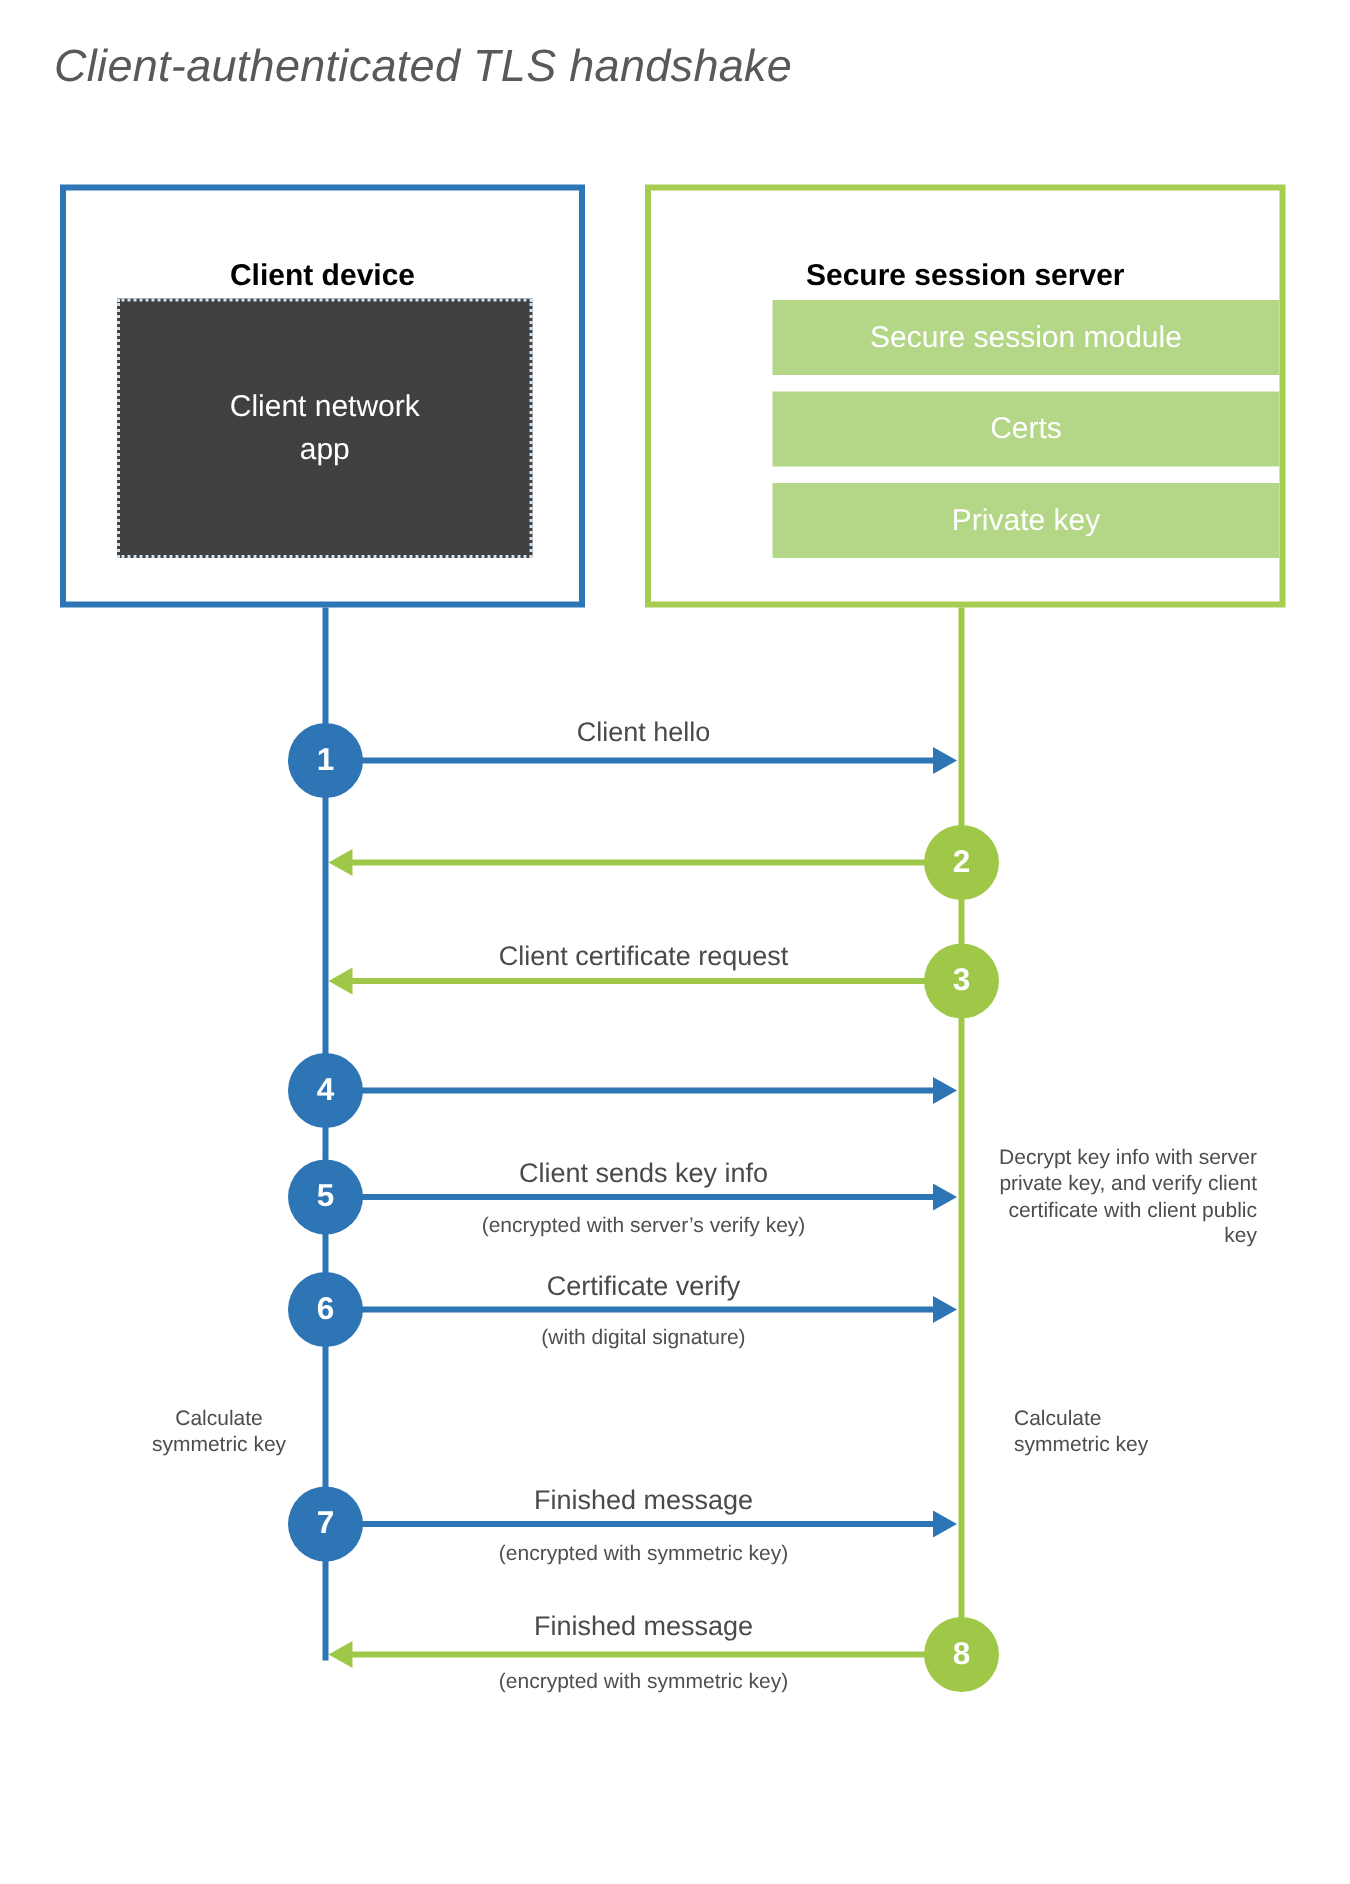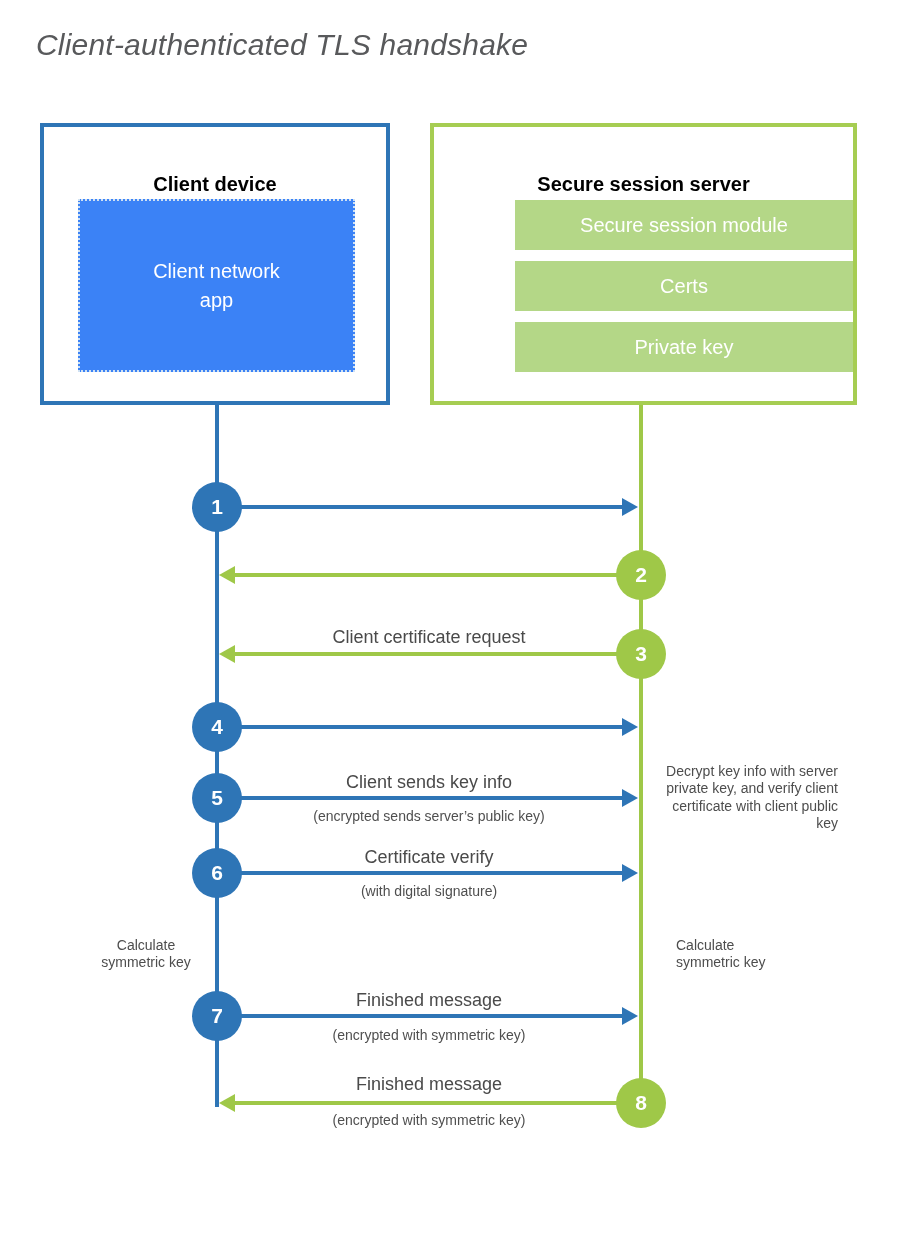--- a/index.html
+++ b/index.html
@@ -7,21 +7,21 @@
   .canvas{position:relative;width:900px;height:1256px;background:#fff;overflow:hidden;}
 
   .page-title{position:absolute;left:36px;top:28px;font-size:30px;font-weight:400;color:#58595b;letter-spacing:0.2px;font-style:italic;}
 
   
   .actor-box{position:absolute;top:123px;height:282px;background:#fff;box-sizing:border-box;}
   .actor-box.client{left:40px;width:350px;border:4px solid #2e75b6;}
   .actor-box.server{left:430px;width:427px;border:4px solid #a6cd52;}
   .actor-title{position:absolute;left:0;top:22px;width:100%;text-align:center;font-size:20px;font-weight:700;color:#000000;margin-top:24px;}
 
-  .app-box{position:absolute;left:78px;top:199px;width:277px;height:173px;background:#3b82f6;border:2px dotted #cfe1f3;box-sizing:border-box;display:flex;align-items:center;justify-content:center;text-align:center;}
+  .app-box{position:absolute;left:78px;top:199px;width:277px;height:173px;background:#404040;border:2px dotted #cfe1f3;box-sizing:border-box;display:flex;align-items:center;justify-content:center;text-align:center;}
   .app-box span{display:inline-block;max-width:160px;color:#ffffff;font-size:20px;line-height:1.45;}
 
   .module-bar{position:absolute;left:471px;width:338px;height:50px;background:#b4d787;display:flex;align-items:center;justify-content:center;color:#ffffff;font-size:20px;margin-left:44px;}
 
   
   .lifeline{position:absolute;width:4px;}
   .lifeline.blue{left:215px;top:405px;height:702px;background:#2e75b6;}
   .lifeline.green{left:639px;top:405px;height:700px;background:#9fc848;}
 
   
@@ -64,20 +64,21 @@
   <div class="actor-box server">
     <div class="actor-title">Secure session server</div>
   </div>
   <div class="module-bar" style="top:200px">Secure session module</div>
   <div class="module-bar" style="top:261px">Certs</div>
   <div class="module-bar" style="top:322px">Private key</div>
 
   <div class="lifeline blue"></div>
   <div class="lifeline green"></div>
 
+  <div class="msg-label" style="top:478px">Client hello</div>
   <div class="arrow blue" style="top:505px"></div>
   <div class="circle blue" style="top:482px">
       <span>1</span>
     </div>
 
   <div class="arrow green" style="top:573px"></div>
   <div class="circle green" style="top:550px">
       <span>2</span>
     </div>
 
@@ -87,21 +88,21 @@
       <span>3</span>
     </div>
 
   <div class="arrow blue" style="top:725px"></div>
   <div class="circle blue" style="top:702px">
       <span>4</span>
     </div>
 
   <div class="msg-label" style="top:772px">Client sends key info</div>
   <div class="arrow blue" style="top:796px"></div>
-  <div class="msg-sub" style="top:808px">(encrypted sends server’s public key)</div>
+  <div class="msg-sub" style="top:808px">(encrypted with server’s verify key)</div>
   <div class="circle blue" style="top:773px">
       <span>5</span>
     </div>
 
   <div class="msg-label" style="top:847px">Certificate verify</div>
   <div class="arrow blue" style="top:871px"></div>
   <div class="msg-sub" style="top:883px">(with digital signature)</div>
   <div class="circle blue" style="top:848px">
       <span>6</span>
     </div>

